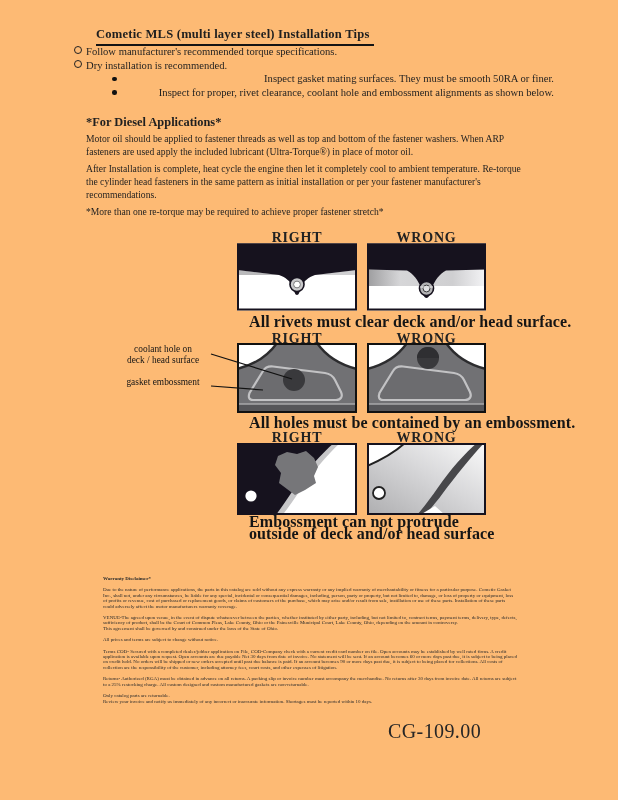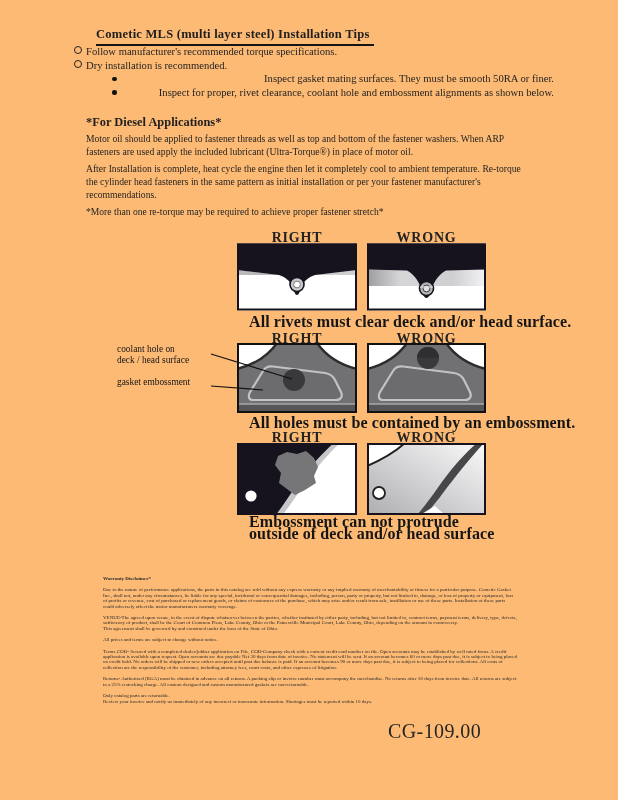--- a/index.html
+++ b/index.html
@@ -24,21 +24,21 @@
   .diesel-h{left:86px;top:115px;font-size:12.4px;font-weight:bold;}
   .para{left:86px;width:448px;font-size:9.6px;line-height:12.9px;}
   .p1{top:133px;}
   .p2{top:163px;}
   .note{top:206px;}
 
   
   .dg-label{width:120px;text-align:center;font-size:14px;font-weight:bold;letter-spacing:.8px;color:#222;}
   .caption{left:237px;font-size:16px;font-weight:bold;letter-spacing:.1px;color:#151515;margin-left:12px;}
   .panel{display:block;}
-  .ann{width:92px;text-align:left;font-size:9.4px;line-height:10.8px;color:#151515;}
+  .ann{width:92px;text-align:center;font-size:9.4px;line-height:10.8px;color:#151515;}
 
   
   .legal{left:103px;top:576px;width:414px;font-size:5px;line-height:5.4px;color:#2b2b2b;}
   .legal .lg-h{font-weight:bold;margin:0 0 6px 0;}
   .legal p{margin:0 0 6px 0;}
   .legal p.tight{margin:0;}
 
   .pageno{left:388px;top:720px;font-size:20px;letter-spacing:.4px;color:#262626;}
 </style>
 </head>

